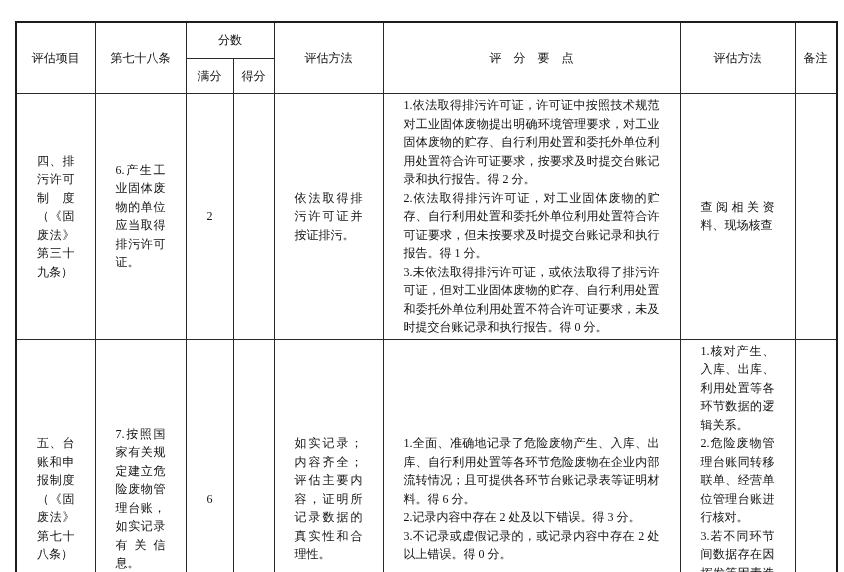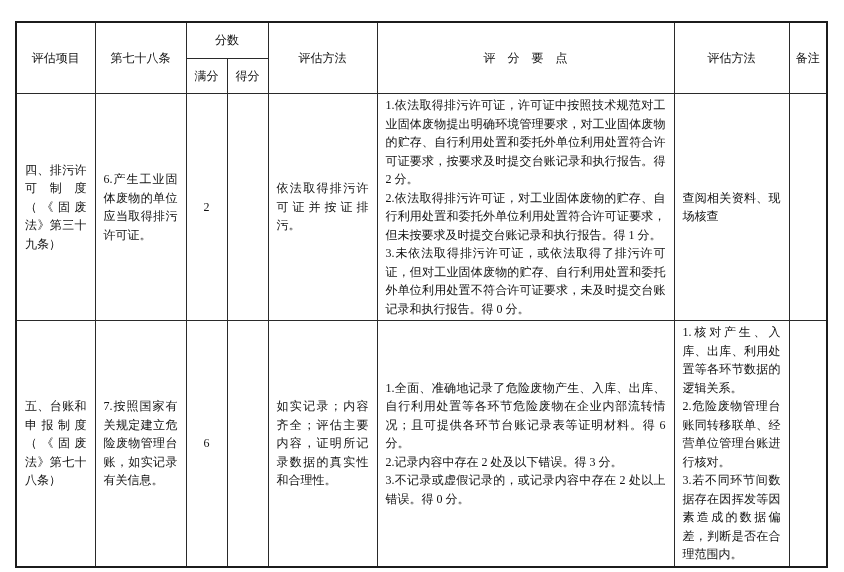--- a/index.html
+++ b/index.html
@@ -24,21 +24,21 @@
     top: 21px;
     border-collapse: collapse;
     table-layout: fixed;
     border: 2px solid #1c1c1c;
   }
   table.eval th, table.eval td {
     border: 1px solid #2a2a2a;
     font-weight: normal;
     font-size: 12px;
     line-height: 18.5px;
-    padding: 2px 8px;
+    padding: 2px 20px;
     vertical-align: middle;
     word-break: break-all;
     box-sizing: border-box;
   }
   table.eval th {
     text-align: center;
     padding: 8px 2px;
   }
   tr.hdr-top  { height: 24px; }
   tr.hdr-sub  { height: 29px; }

